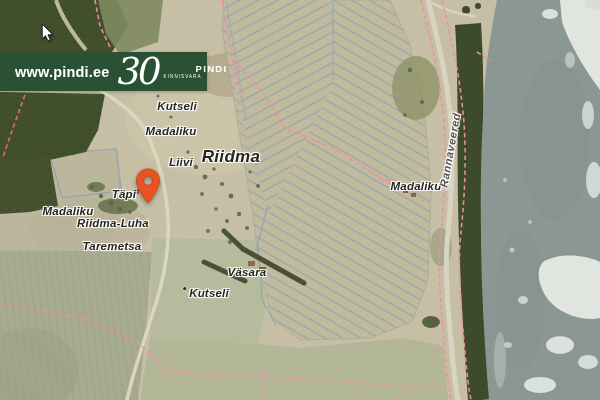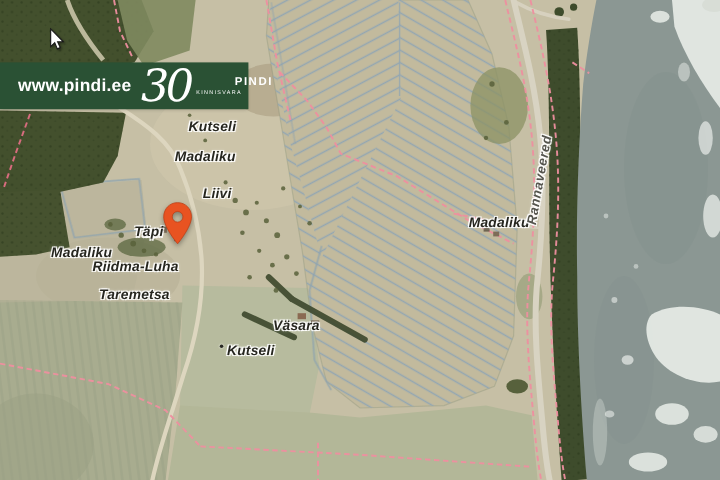--- a/index.html
+++ b/index.html
@@ -214,20 +214,21 @@
       <circle cx="92" cy="187" r="1.9"></circle>
         <circle cx="410" cy="70" r="2.2"></circle>
       <circle cx="422" cy="102" r="2"></circle>
         <circle cx="405" cy="115" r="1.8"></circle>
     </g>
   </svg>
 
   <div class="maplabel" style="left:177px;top:106px">Kutseli</div>
   <div class="maplabel" style="left:171px;top:131px">Madaliku</div>
   <div class="maplabel" style="left:181px;top:162px">Liivi</div>
+  <div class="maplabel big" style="left:231px;top:157px">Riidma</div>
   <div class="maplabel" style="left:124px;top:194px">Täpi</div>
   <div class="maplabel" style="left:68px;top:211px">Madaliku</div>
   <div class="maplabel" style="left:113px;top:223px">Riidma-Luha</div>
   <div class="maplabel" style="left:112px;top:246px">Taremetsa</div>
   <div class="maplabel" style="left:247px;top:272px">Väsara</div>
   <div class="maplabel dotlabel" style="left:206px;top:293px">
     <span class="bdot"></span>
       <span>Kutseli</span>
   </div>
   <div class="maplabel" style="left:416px;top:186px">Madaliku</div>

